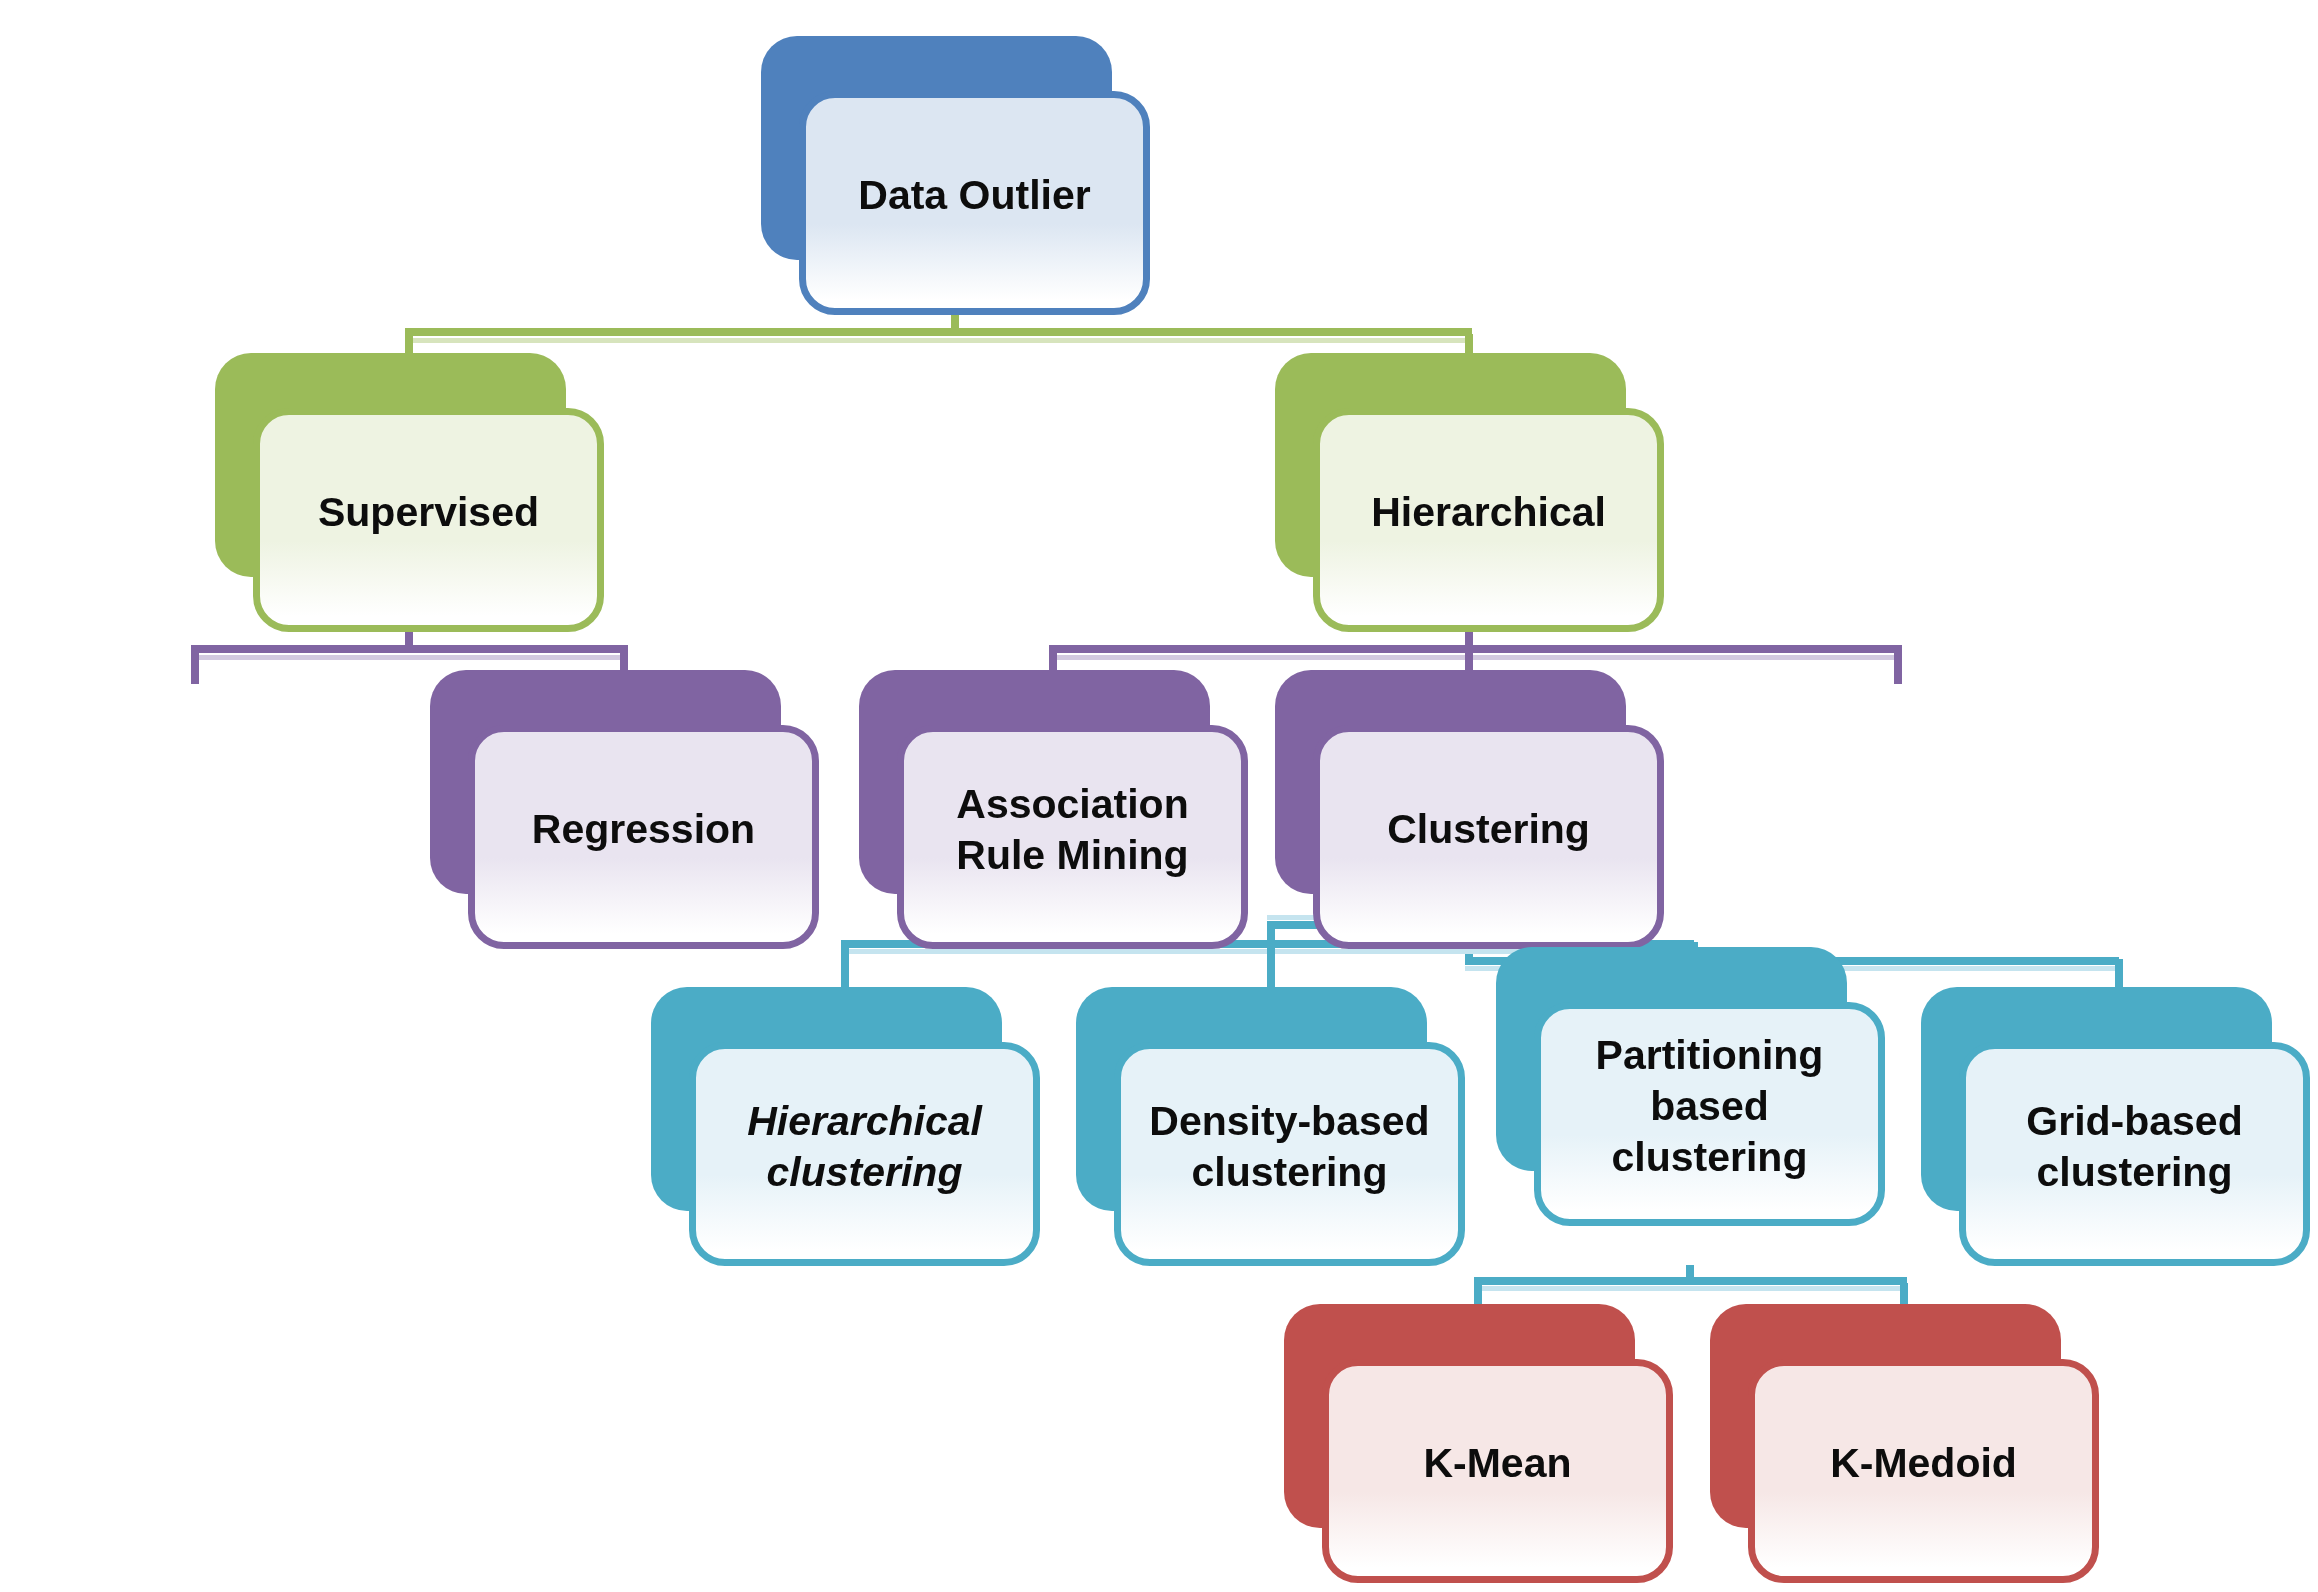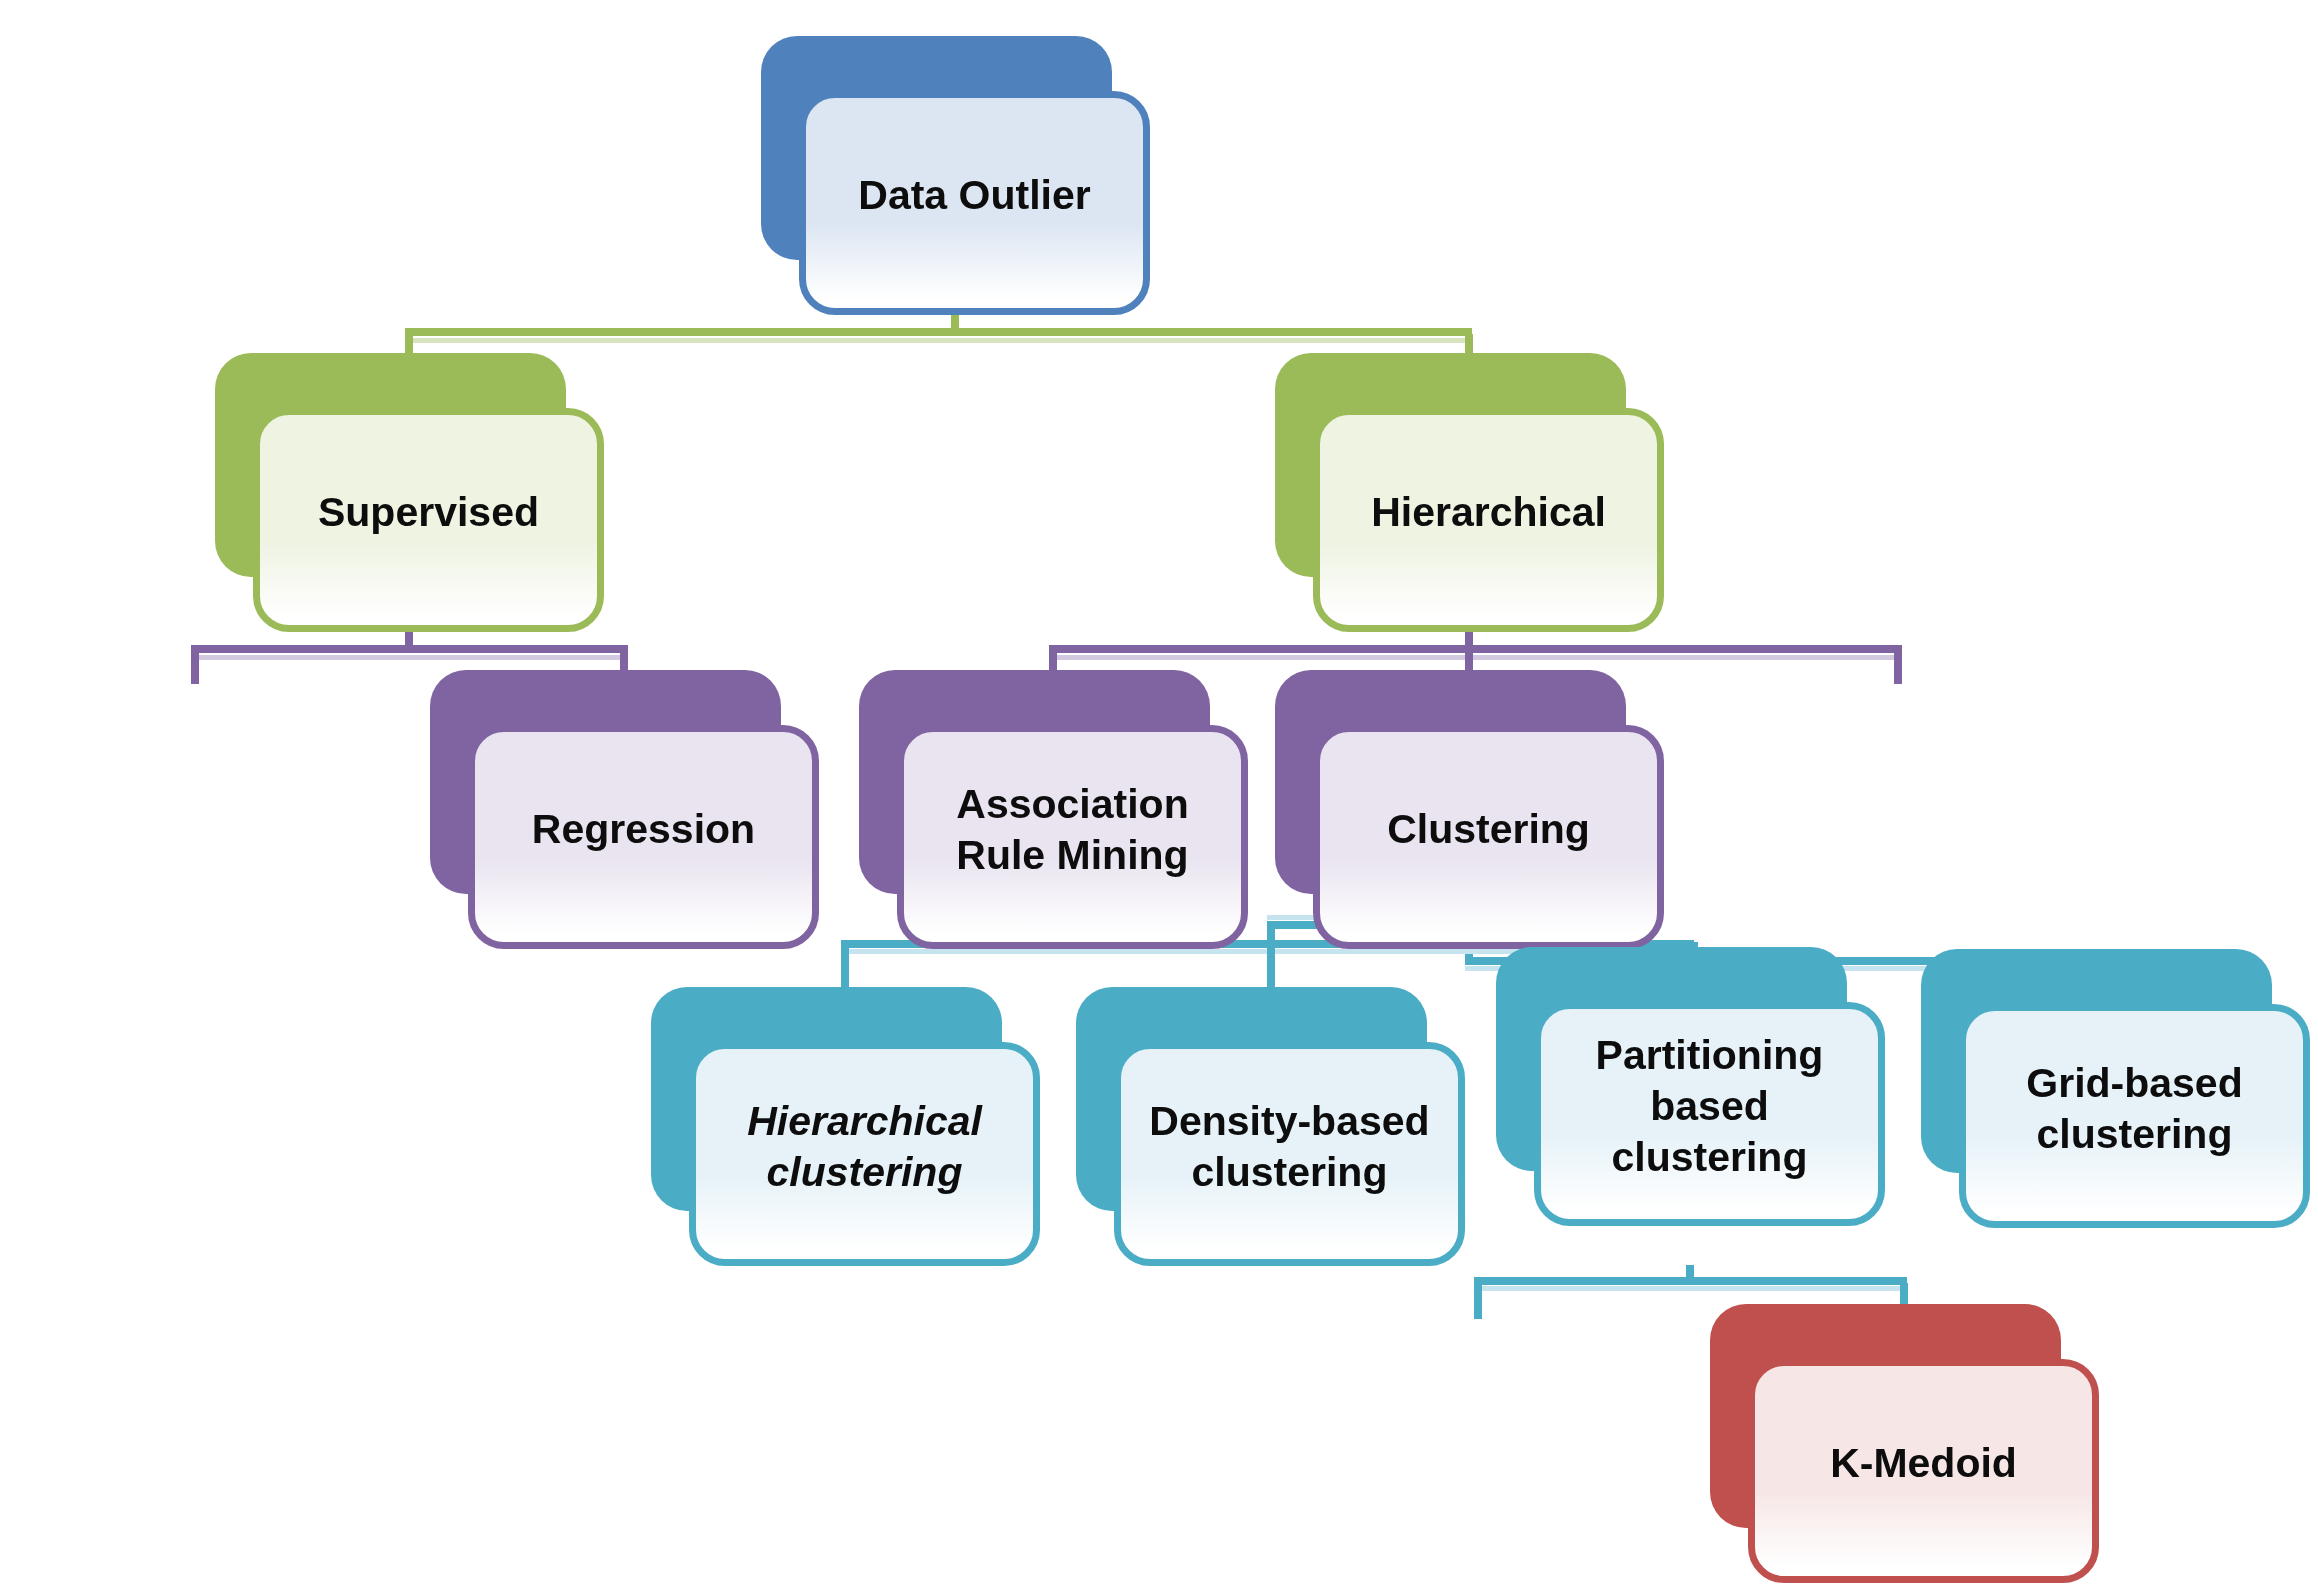--- a/index.html
+++ b/index.html
@@ -57,21 +57,21 @@
   #n-supervised{left:253px;top:408px;}
   #n-unsupervised{left:1313px;top:408px;}
   #n-classification{left:39px;top:725px;}
   #n-regression{left:468px;top:725px;}
   #n-association-rule-mining{left:897px;top:725px;}
   #n-clustering{left:1313px;top:725px;}
   #n-outlier-detection{left:1742px;top:725px;}
   #n-hierarchical{left:689px;top:1042px;font-style:italic;}
   #n-density{left:1114px;top:1042px;}
   #n-partitioning{left:1534px;top:1002px;}
-  #n-grid{left:1959px;top:1004px;}
+  #n-grid{left:1959px;top:1042px;}
   #n-k-mean{left:1322px;top:1359px;}
   #n-k-medoid{left:1748px;top:1359px;}
 </style>
 </head>
 <body>
 
 <div class="stage">
 
   <div>
 
@@ -184,20 +184,26 @@
   </div>
 
   <div class="node c-teal" id="n-grid">
     <div class="node-shadow"></div>
     <div class="node-front">
       <div class="node-label">Grid-based
 clustering</div>
     </div>
   </div>
 
+  <div class="node c-red" id="n-k-mean">
+    <div class="node-shadow"></div>
+    <div class="node-front">
+      <div class="node-label">K-Mean</div>
+    </div>
+  </div>
 
   <div class="node c-red" id="n-k-medoid">
     <div class="node-shadow"></div>
     <div class="node-front">
       <div class="node-label">K-Medoid</div>
     </div>
   </div>
 
 </div>
 

